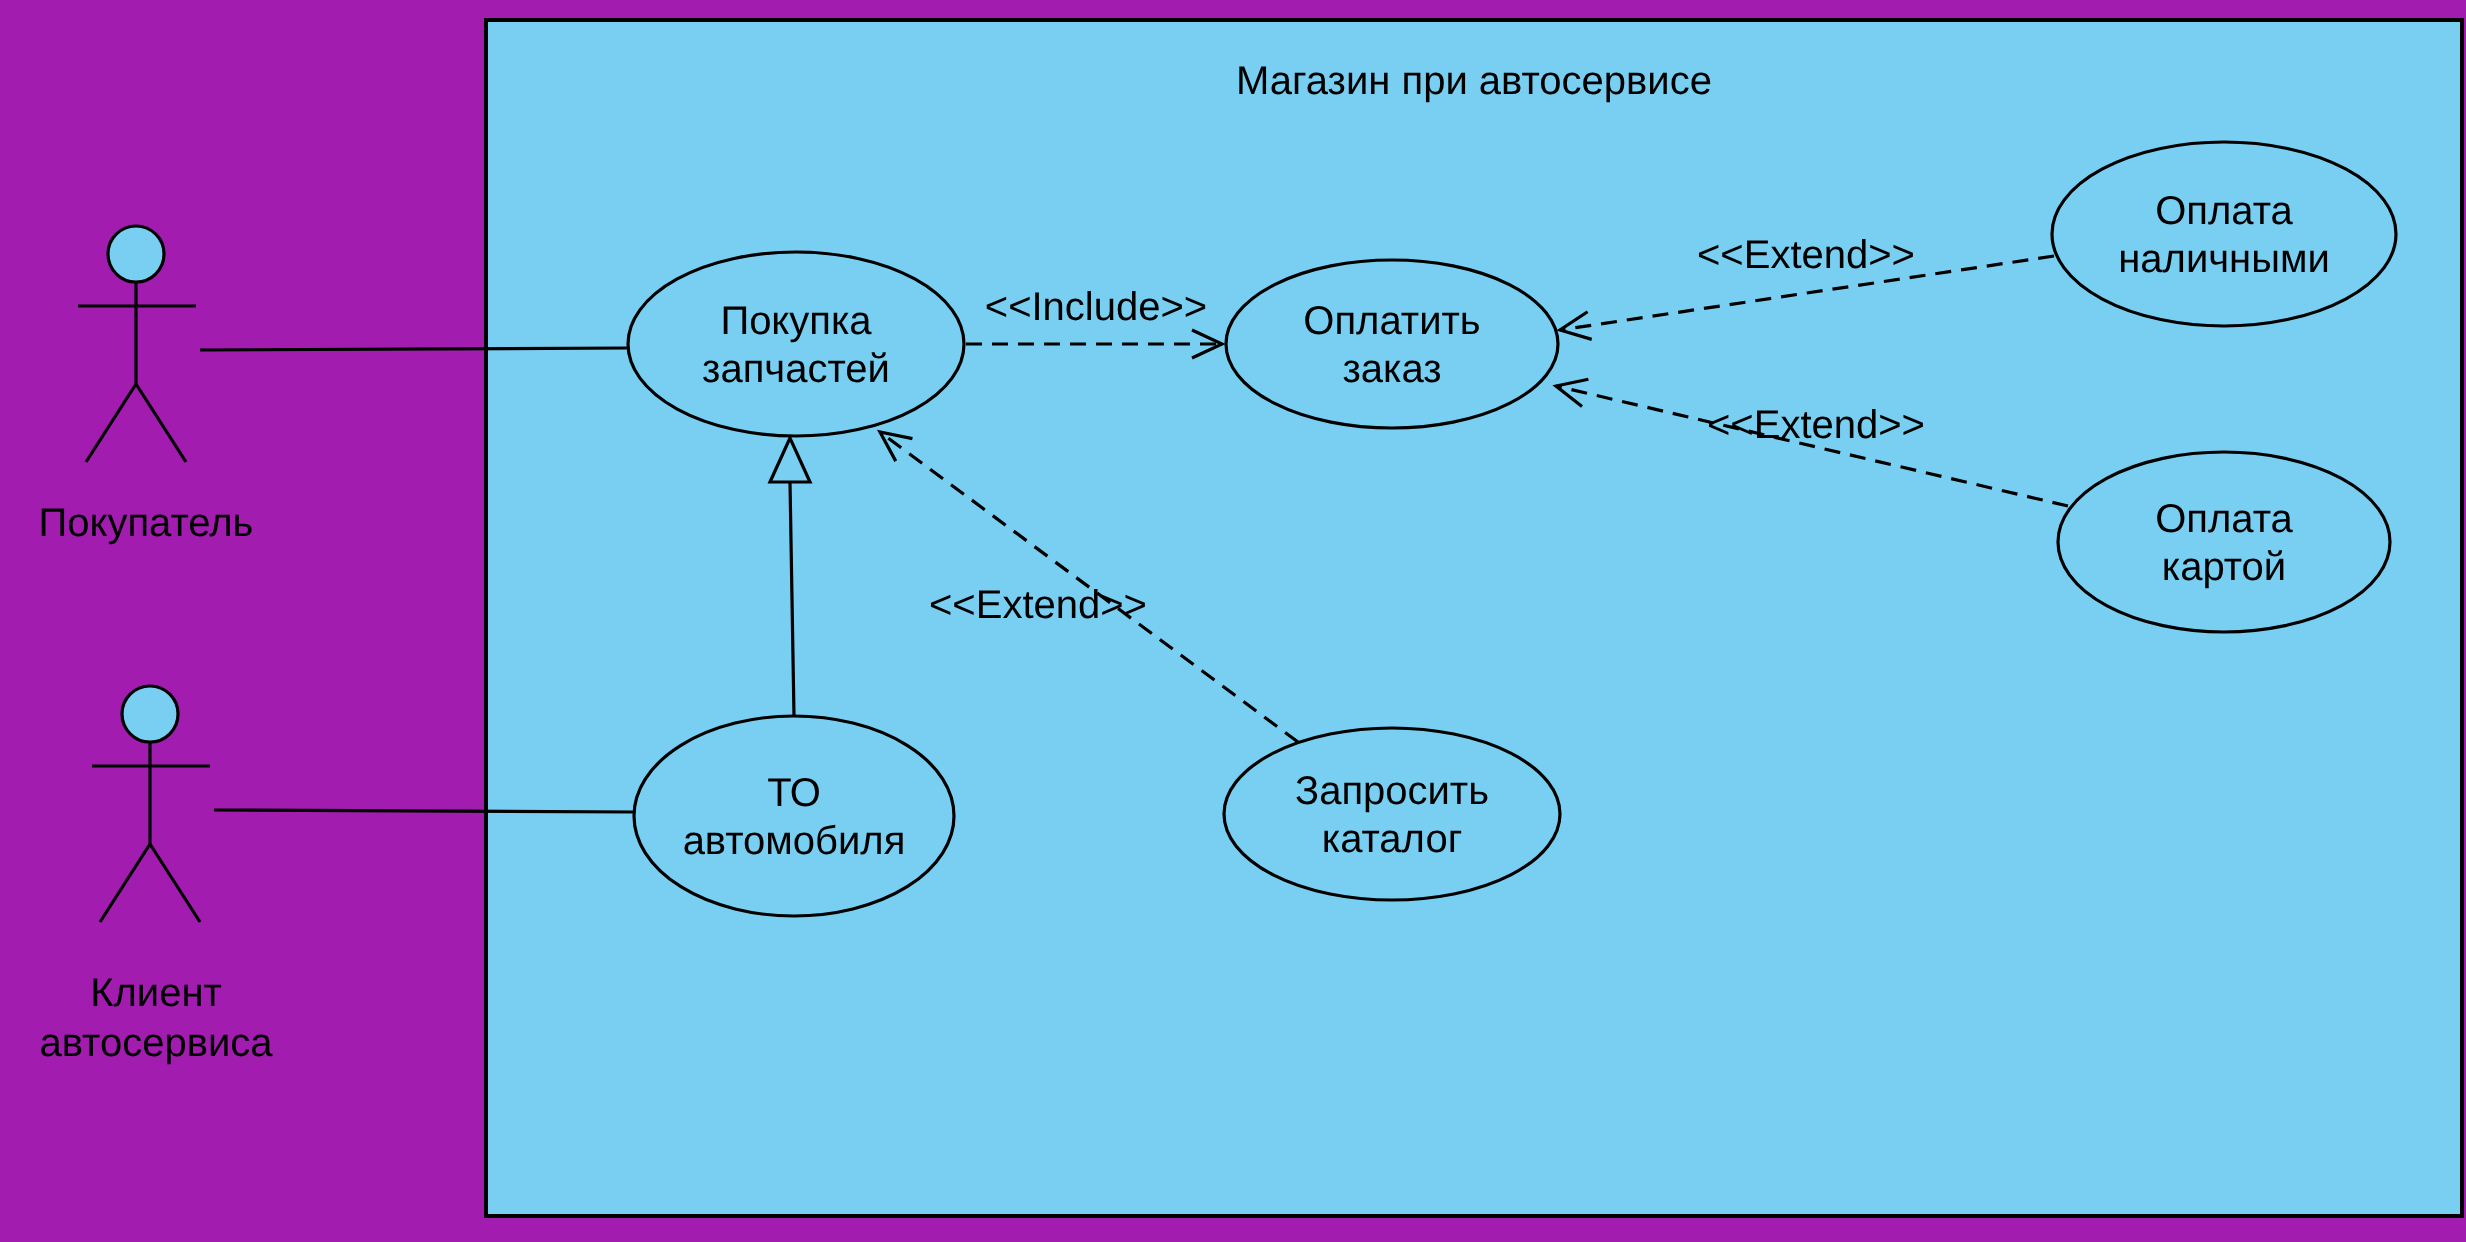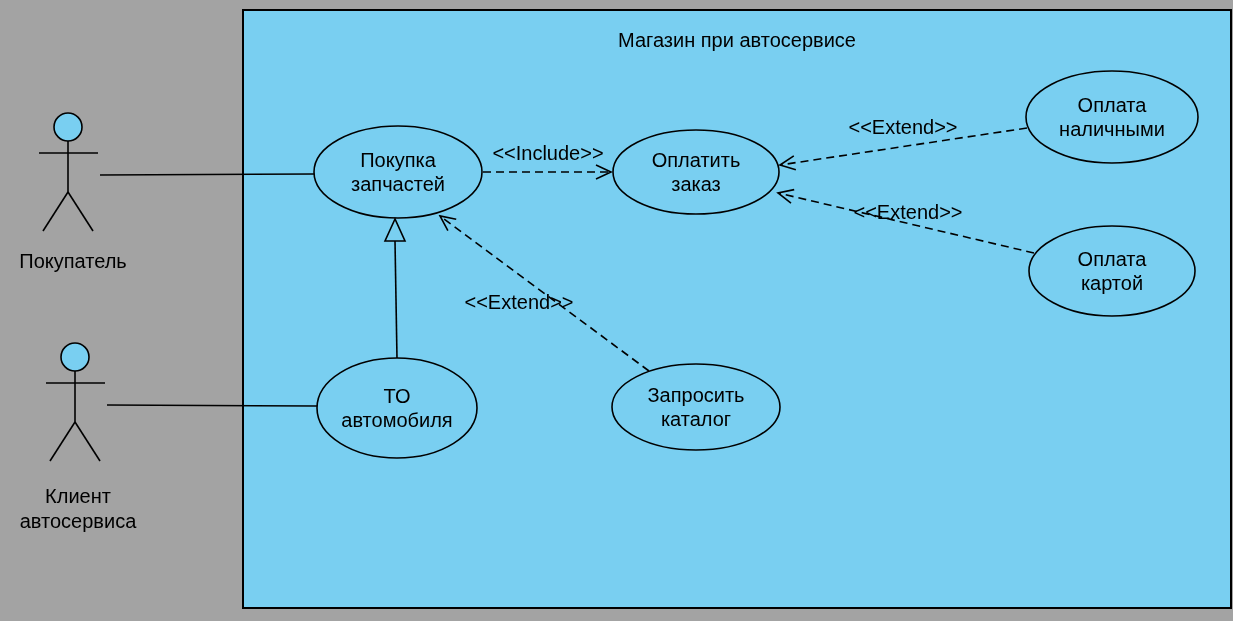--- a/index.html
+++ b/index.html
@@ -7,21 +7,21 @@
     padding: 0;
     background: #ffffff;
     width: 1233px;
     height: 621px;
     overflow: hidden;
   }
   .canvas {
     position: relative;
     width: 1233px;
     height: 621px;
-    background: #a3a3a3;
+    background: #a21caf;
   }
   svg { display: block; }
   .shape {
     stroke: #000000;
     stroke-width: 1.6px;
   }
   .boundary {
     stroke: #000000;
     stroke-width: 2px;
   }

